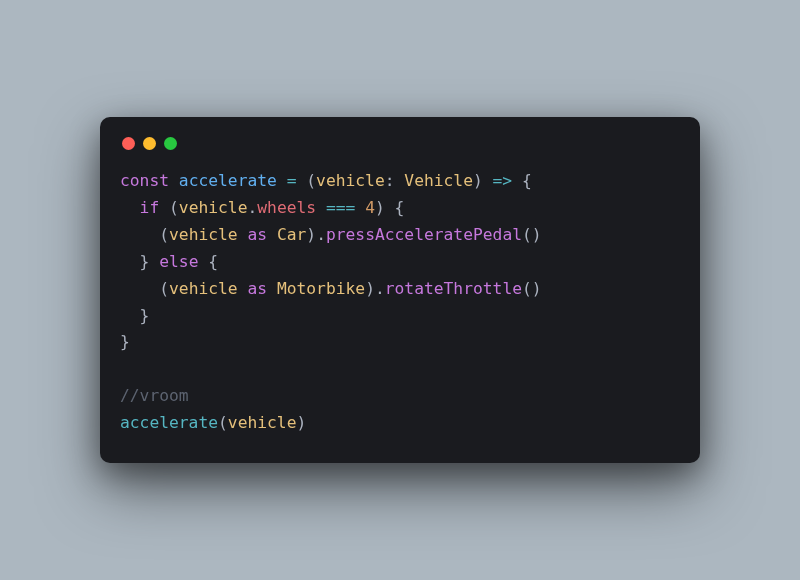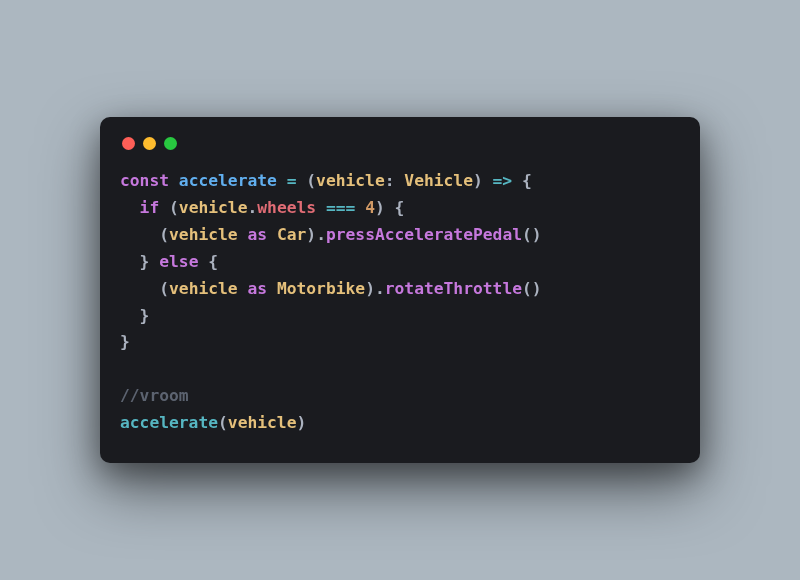--- a/index.html
+++ b/index.html
@@ -30,21 +30,21 @@
     border-radius: 50%;
   }
   .dot.red { background: #ff5f57; }
   .dot.yellow { background: #febc2e; }
   .dot.green { background: #28c840; }
   .code {
     font-size: 16.3px;
     line-height: 1.65;
     white-space: pre;
     color: #d0d0d0;
-    font-weight: 700;
+    font-weight: 400;
   }
   .kw      { color: #c678dd; }  
   .fn      { color: #61afef; }  
   .param   { color: #e5c07b; }  
   .type    { color: #e5c07b; }  
   .prop    { color: #e06c75; }  
   .method  { color: #c678dd; }  
   .op      { color: #56b6c2; }  
   .num     { color: #d19a66; }  
   .punc    { color: #abb2bf; }  

